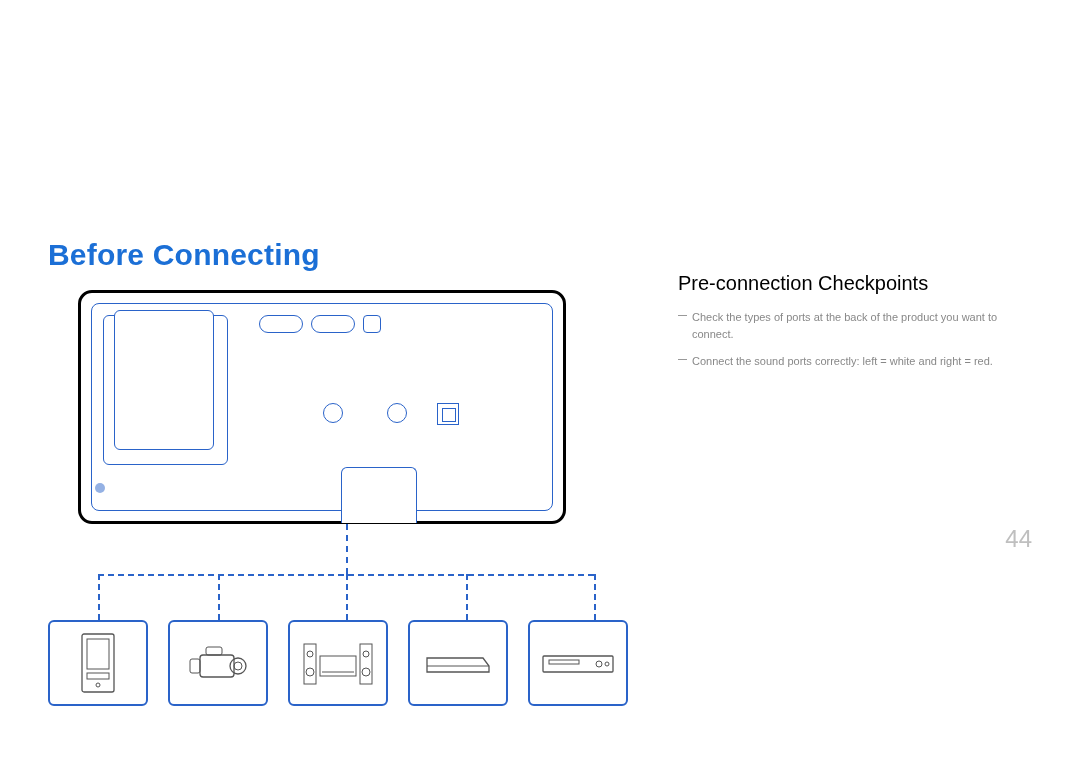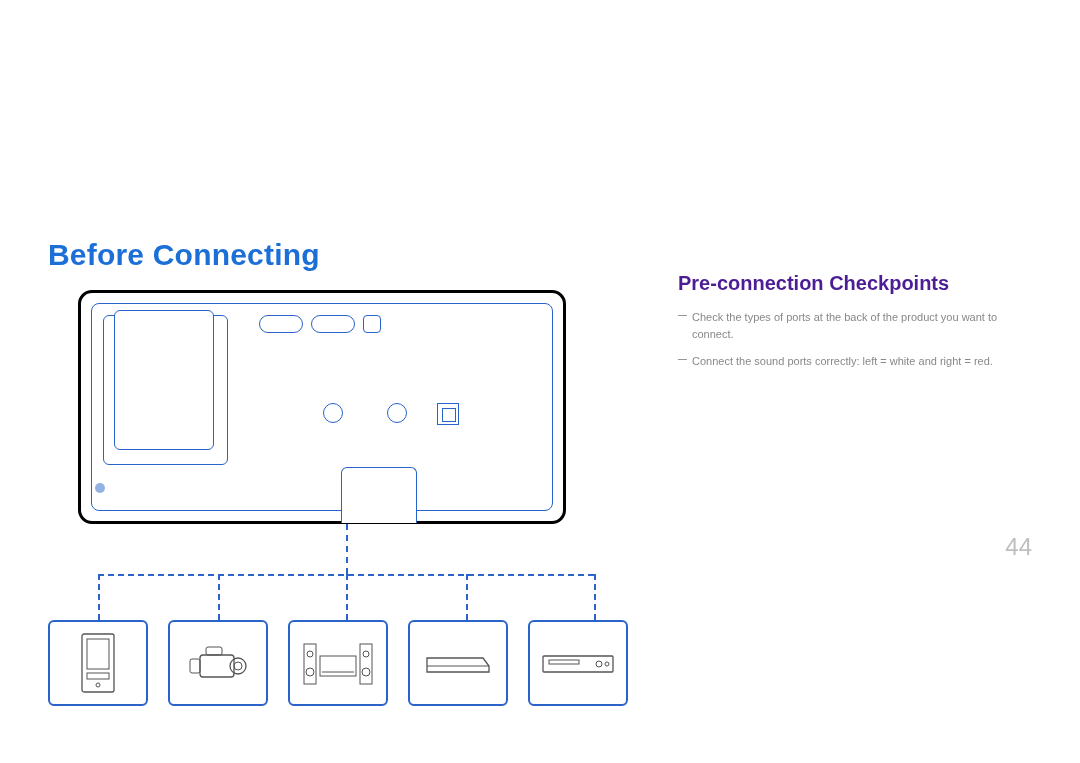--- a/index.html
+++ b/index.html
@@ -3,21 +3,21 @@
 <meta charset="utf-8">
 <style>
   * { box-sizing: border-box; margin: 0; padding: 0; }
   html, body { width: 1080px; height: 763px; background: #fff; font-family: "Segoe UI", Arial, sans-serif; color: #333; }
   .page { position: relative; width: 1080px; height: 573px; padding: 42px 48px 0 48px; }
   .title { font-size: 30px; font-weight: 600; color: #1b6fd6; letter-spacing: 0.2px; margin-top: 196px; margin-bottom: 18px; }
   .intro { font-size: 11px; line-height: 1.5; color: #555; max-width: 560px; margin-bottom: 18px; }
   .columns { display: flex; gap: 40px; align-items: flex-start; }
   .leftcol { flex: 0 0 590px; }
   .rightcol { flex: 1; margin-top: -18px; }
-  .subheading { font-size: 20px; font-weight: 700; color: #4c1d95; margin-bottom: 14px; }
+  .subheading { font-size: 20px; font-weight: 400; color: #000000; margin-bottom: 14px; }
   .check-list { font-size: 11px; color: #888; line-height: 1.55; }
   .check-item { position: relative; padding-left: 14px; margin-bottom: 10px; }
   .check-item::before { content: ""; position: absolute; left: 0; top: 6px; width: 9px; height: 1px; background: #999; }
   .check-sub { display: block; }
 
   
   .tv-frame {
     width: 488px; height: 234px; border: 3px solid #000; border-radius: 14px;
     margin: 0 0 0 30px; position: relative; background: #fff;
   }
@@ -33,21 +33,21 @@
 
   .dash-v { position: absolute; width: 0; border-left: 2px dashed #2a63c9; }
   .dash-h { position: absolute; height: 0; border-top: 2px dashed #2a63c9; }
 
   .devices-row { display: flex; gap: 20px; margin-top: 92px; margin-left: 0; }
   .device-box {
     width: 100px; height: 86px; border: 2px solid #2a63c9; border-radius: 6px;
     display: flex; align-items: center; justify-content: center; position: relative;
   }
 
-  .page-num { position: absolute; right: 48px; bottom: 12px; font-size: 24px; color: #bfbfbf; font-weight: 400; }
+  .page-num { position: absolute; right: 48px; bottom: 20px; font-size: 24px; color: #bfbfbf; font-weight: 400; }
 
   svg { display:block; }
 </style>
 </head>
 <body>
 
 <div class="page">
 
   <h1 class="title">Before Connecting</h1>
 

